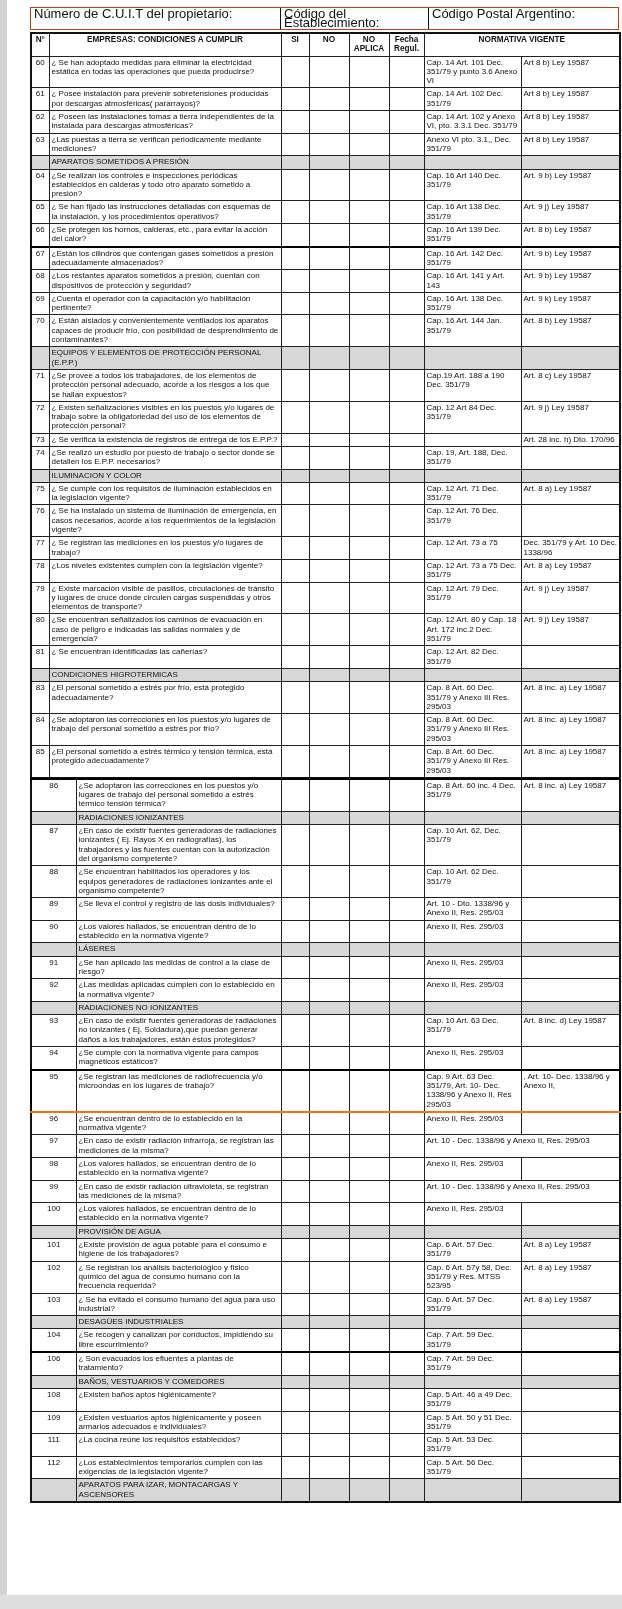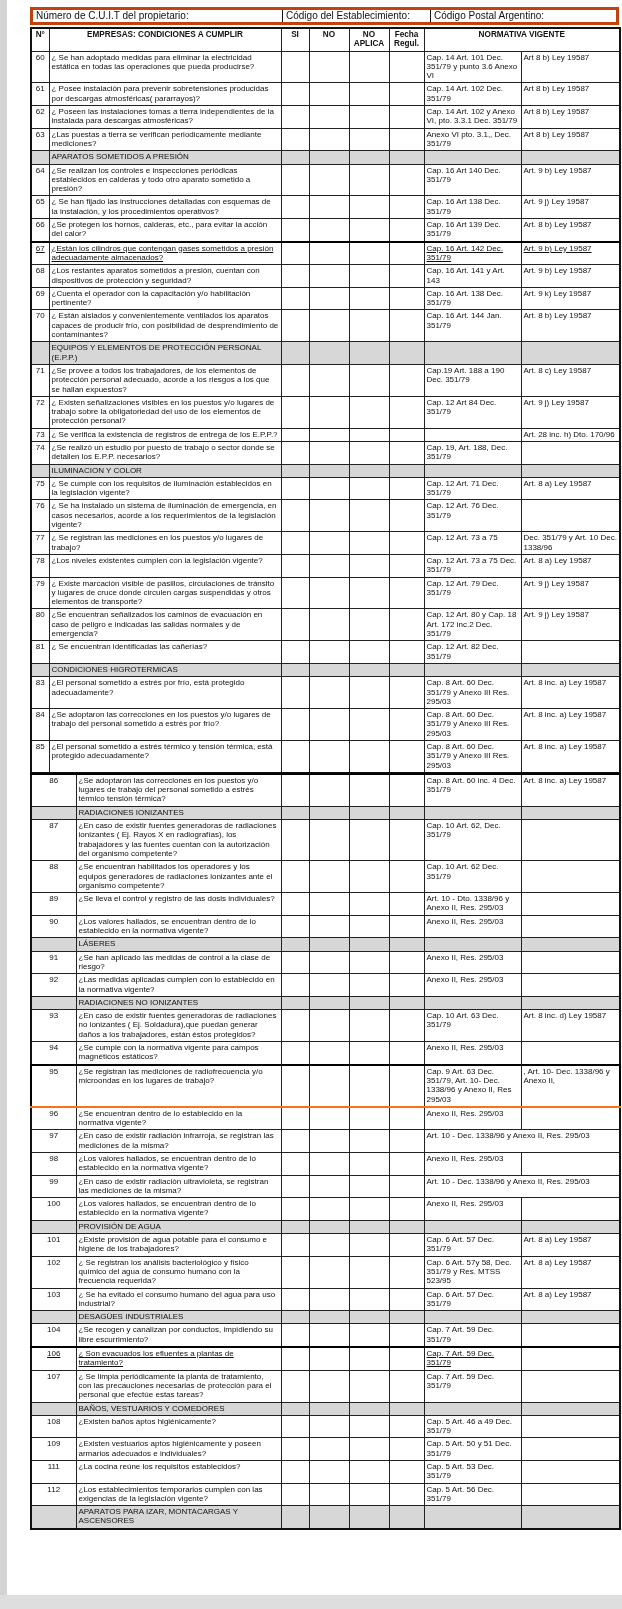--- a/index.html
+++ b/index.html
@@ -6,39 +6,39 @@
   body{
     width:622px;height:1609px;position:relative;background:#ffffff;
     font-family:"Liberation Sans","DejaVu Sans",sans-serif;color:#111;
     overflow:hidden;
   }
   .edge-left{position:absolute;left:0;top:0;width:7px;height:1609px;background:#d3d3d3;}
   .edge-bottom{position:absolute;left:0;top:1595px;width:622px;height:14px;background:#dedede;}
   .content{position:absolute;left:30px;top:7px;width:589px;}
 
   
-  .top-strip{display:flex;border:3px solid #c2410c;background:#fff;font-size:10px;line-height:9px;}
+  .top-strip{display:flex;border:1px solid #c2410c;background:#fff;font-size:13px;line-height:9px;}
   .top-strip .tcell{padding:1px 3px 2px;border-right:1px solid #111;box-sizing:border-box;}
   .tcell.cuit{width:250px;}
   .tcell.estab{width:148px;}
   .tcell.postal{flex:1;border-right:none;}
 
   
   table.grid{border-collapse:collapse;table-layout:fixed;width:589px;margin-top:2px;
              border:2px solid #111;}
   table.seg2{margin-top:-1px;border-top:2px solid #000;}
   .grid th,.grid td{border:1px solid #222;vertical-align:top;box-sizing:border-box;
        font-size:8px;line-height:9.3px;padding:1px 2px 2px;overflow:hidden;
        word-wrap:break-word;}
   .grid th{font-weight:bold;text-align:center;padding:1px 1px 2px;font-size:8.2px;}
   td.num{text-align:center;padding-left:0;padding-right:0;}
   td.q{text-align:left;}
   td.n1,td.n2{text-align:left;}
   tr.section-row td{background:#d7d7d7;}
-  tr.thick-top td{border-top:2px solid #000;text-decoration:underline;}
+  tr.thick-top td{border-top:2px solid #000;}
   tr.thick-box td{border-top:2px solid #000;border-bottom:2px solid #f97316;}
   tr.thick-box td:first-child{border-left:2px solid #000;}
   tr.thick-box td:last-child{border-right:2px solid #000;}
 </style>
 </head>
 <body>
 
 <div class="edge-left"></div>
 <div class="edge-bottom"></div>
 
@@ -625,30 +625,20 @@
         <tr class="thick-top">
           <td class="num">106</td>
           <td class="q">¿ Son evacuados los efluentes a plantas de tratamiento?</td>
           <td class="ck"></td>
           <td class="ck"></td>
           <td class="ck"></td>
           <td class="ck"></td>
           <td class="n1">Cap. 7  Art. 59  Dec. 351/79</td>
           <td class="n2"></td>
         </tr>
-        <tr>
-          <td class="num">107</td>
-          <td class="q">¿ Se limpia periódicamente la planta de tratamiento, con las precauciones necesarias de protección para el personal que efectúe estas tareas?</td>
-          <td class="ck"></td>
-          <td class="ck"></td>
-          <td class="ck"></td>
-          <td class="ck"></td>
-          <td class="n1">Cap. 7  Art. 59  Dec. 351/79</td>
-          <td class="n2"></td>
-        </tr>
         <tr class="section-row">
           <td class="num"></td>
           <td class="q">BAÑOS, VESTUARIOS Y COMEDORES</td>
           <td class="ck"></td>
           <td class="ck"></td>
           <td class="ck"></td>
           <td class="ck"></td>
           <td class="n1"></td>
           <td class="n2"></td>
         </tr>

